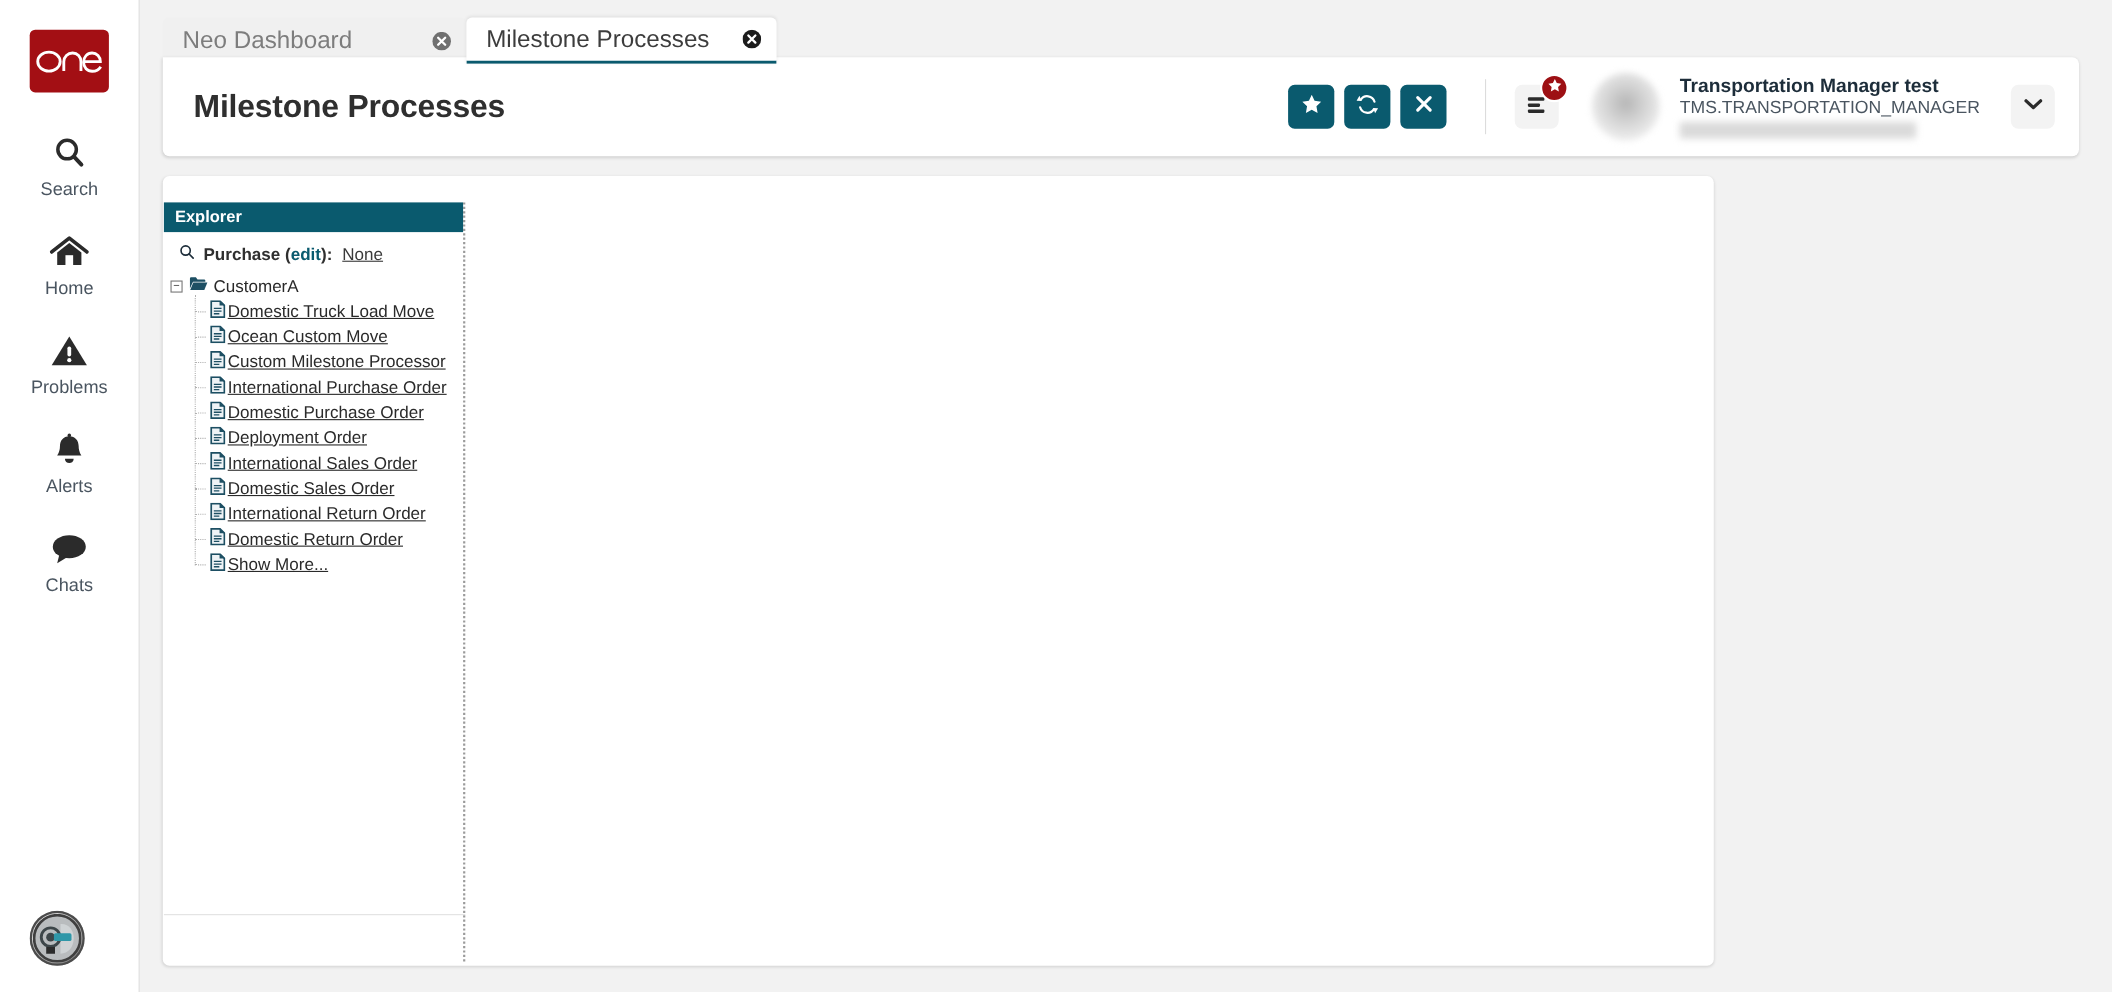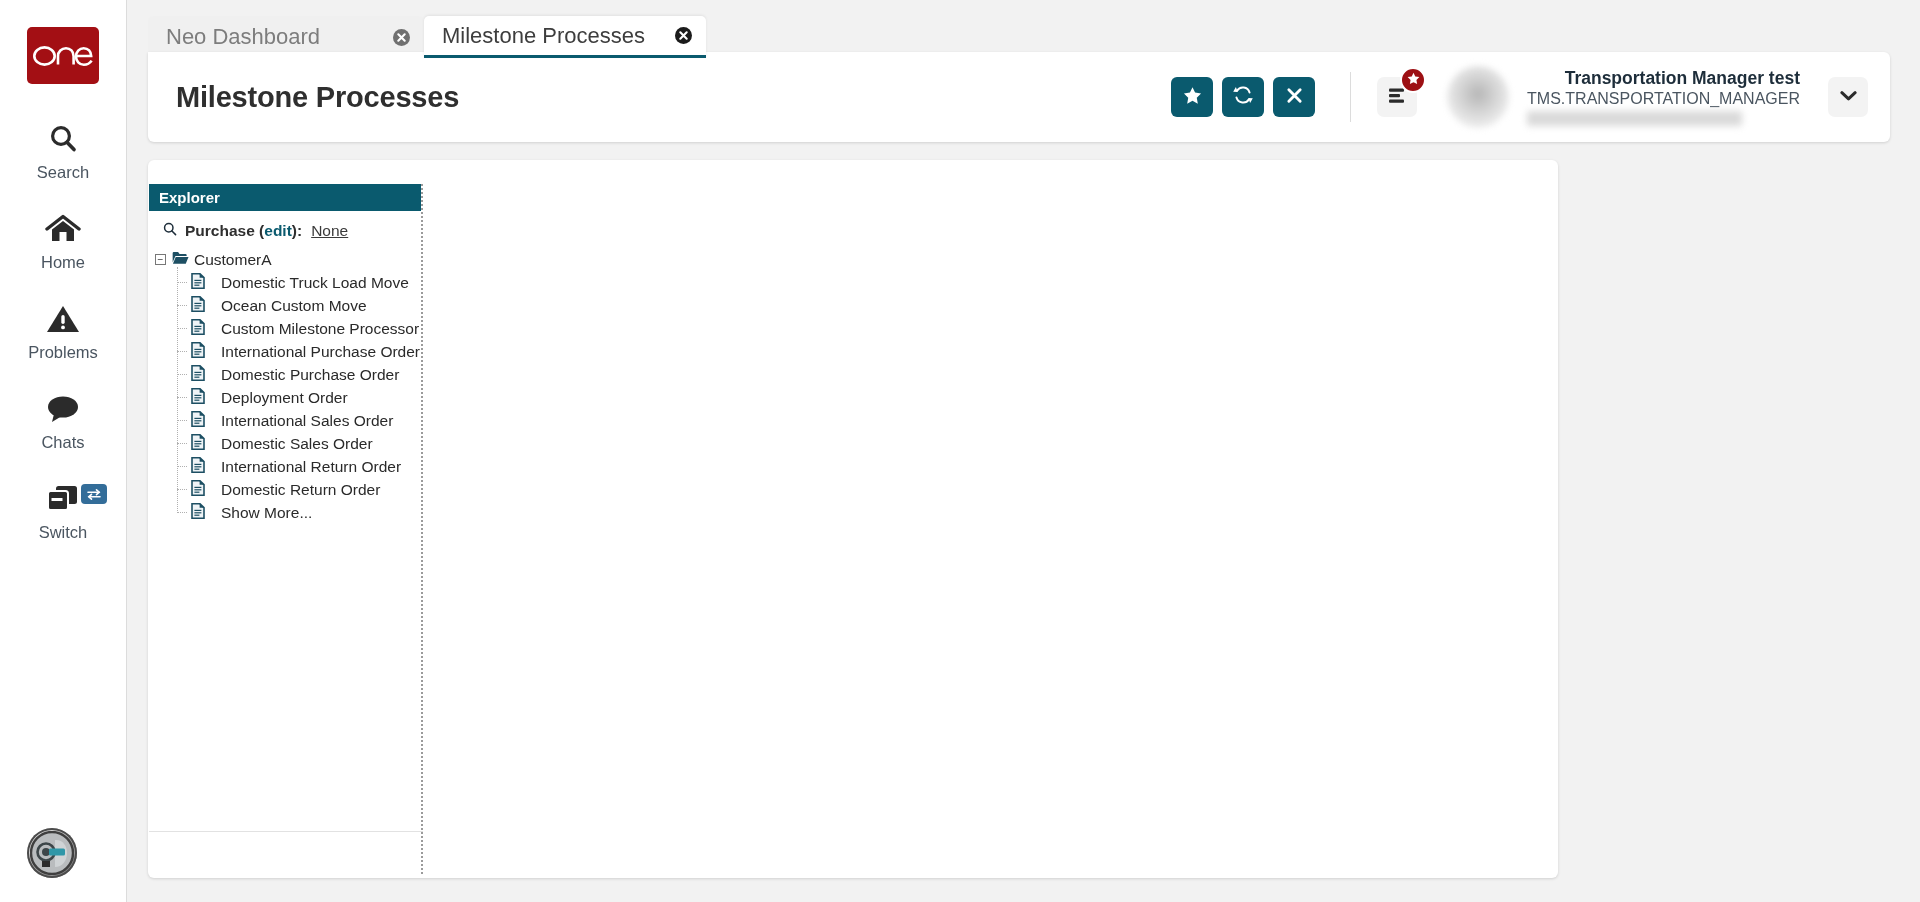--- a/index.html
+++ b/index.html
@@ -123,21 +123,21 @@
     display:flex; align-items:center; justify-content:center;
     border: 2px solid #ffffff;
   }
   #user-avatar {
     width: 62px; height: 62px; border-radius: 50%;
     margin-left: 30px;
     background: radial-gradient(circle at 50% 45%, #b6b6b6 0%, #d4d4d4 38%, #ececec 70%, #fafafa 100%);
     filter: blur(3px);
   }
   #user-text { margin-left: 18px; display:flex; flex-direction:column; position:relative; }
-  #user-name { font-size: 17.5px; font-weight: bold; color: #1d2d3a; white-space: nowrap; text-align: right; }
+  #user-name { font-size: 17.5px; font-weight: bold; color: #1d2d3a; white-space: nowrap; }
   #user-role { font-size: 16px; color: #4a5560; white-space: nowrap; margin-top: 1px; }
   #user-redacted {
     margin-top: 3px; width: 215px; height: 15px;
     background: #dadada; filter: blur(3.5px); border-radius: 2px;
   }
   #user-caret-btn {
     width: 40px; height: 40px; background: #f3f3f3; border-radius: 7px;
     margin-left: 28px; margin-right: 22px;
     display:flex; align-items:center; justify-content:center; cursor:pointer;
   }
@@ -187,21 +187,21 @@
     border-left: 1px dotted #b0b0b0;
   }
   .tree-node {
     display:flex; align-items:center; height: 23px; cursor:pointer;
     position: relative; padding-left: 14px;
   }
   .tree-node::before {
     content:""; position:absolute; left: 0; top: 11px; width: 10px;
     border-top: 1px dotted #b0b0b0;
   }
-  .tree-node-label { font-size: 15.5px; color: #2a2a2a; margin-left: 16px; white-space: nowrap; }
+  .tree-node-label { font-size: 15.5px; color: #2a2a2a; margin-left: 2px; white-space: nowrap; text-decoration: underline; }
 
   #explorer-footer-divider {
     position:absolute; left: 0; bottom: 42px; width: 274px; height:1px; background:#e2e2e2;
   }
 </style>
 </head>
 <body>
 
 <div id="left-rail">
 
@@ -242,51 +242,41 @@
     <span class="rail-icon">
       <svg width="34" height="30" viewBox="0 0 34 30">
           <path d="M17 2 L33 28 H1 Z" fill="#2b2b2b"></path>
           <rect x="15.3" y="11" width="3.4" height="9" rx="1.7" fill="#ffffff"></rect>
           <circle cx="17" cy="23.4" r="1.9" fill="#ffffff"></circle>
         </svg>
     </span>
     <span class="rail-label">Problems</span>
   </div>
 
+  <div class="rail-item">
+    <span class="rail-icon">
+      <svg width="32" height="32" viewBox="0 0 32 32">
+          <path d="M16 3.5 C10.5 3.5 7.5 7.5 7.5 12.5 C7.5 18 5 21 5 21 H27 C27 21 24.5 18 24.5 12.5 C24.5 7.5 21.5 3.5 16 3.5 Z" fill="#2b2b2b"></path>
+          <rect x="14.4" y="1" width="3.2" height="3.6" rx="1.6" fill="#2b2b2b"></rect>
+          <path d="M12 24 C12 26.4 13.8 28 16 28 C18.2 28 20 26.4 20 24 Z" fill="#2b2b2b"></path>
+        </svg>
+    </span>
+    <span class="rail-label">Alerts</span>
+  </div>
 
   <div class="rail-item">
     <span class="rail-icon">
       <svg width="36" height="30" viewBox="0 0 36 30">
           <ellipse cx="18" cy="13" rx="15" ry="10.5" fill="#2b2b2b"></ellipse>
           <path d="M9 20 L7 28 L16 22.5 Z" fill="#2b2b2b"></path>
         </svg>
     </span>
     <span class="rail-label">Chats</span>
   </div>
 
-  <div class="rail-item">
-    <span class="rail-icon">
-      <svg width="34" height="30" viewBox="0 0 34 30">
-          <rect x="10" y="2" width="21" height="18" rx="2.5" fill="#2b2b2b"></rect>
-          <rect x="2" y="7" width="20" height="19" rx="2.5" fill="#2b2b2b" stroke="#ffffff" stroke-width="2"></rect>
-          <rect x="5.5" y="14" width="11" height="3" fill="#ffffff"></rect>
-        </svg>
-    </span>
-    <span id="switch-badge">
-      <svg width="16" height="13" viewBox="0 0 16 13">
-          <g stroke="#ffffff" stroke-width="1.6" fill="none" stroke-linecap="round">
-            <path d="M2 4.2 H13"></path>
-            <path d="M10.5 1.8 L13.2 4.2 L10.5 6.6"></path>
-            <path d="M14 8.8 H3"></path>
-            <path d="M5.5 6.4 L2.8 8.8 L5.5 11.2"></path>
-          </g>
-        </svg>
-    </span>
-    <span class="rail-label">Switch</span>
-  </div>
 
 
   <div id="assistant-avatar">
     <svg width="44" height="44" viewBox="0 0 44 44">
       <circle cx="22" cy="22" r="21" fill="#b9bcbe"></circle>
       <circle cx="22" cy="22" r="21" fill="none" stroke="#3f3f3f" stroke-width="2.4"></circle>
       <path d="M26 9 C33 9 37 15 37 22 C37 30 32 36 25 36 L25 9 Z" fill="#cfd3d5"></path>
       <circle cx="16" cy="21" r="8.5" fill="none" stroke="#3d4649" stroke-width="2.6"></circle>
       <circle cx="16" cy="21" r="4" fill="#3d4649"></circle>
       <rect x="19" y="17.5" width="16" height="7" rx="1.5" fill="#2f97a8"></rect>

